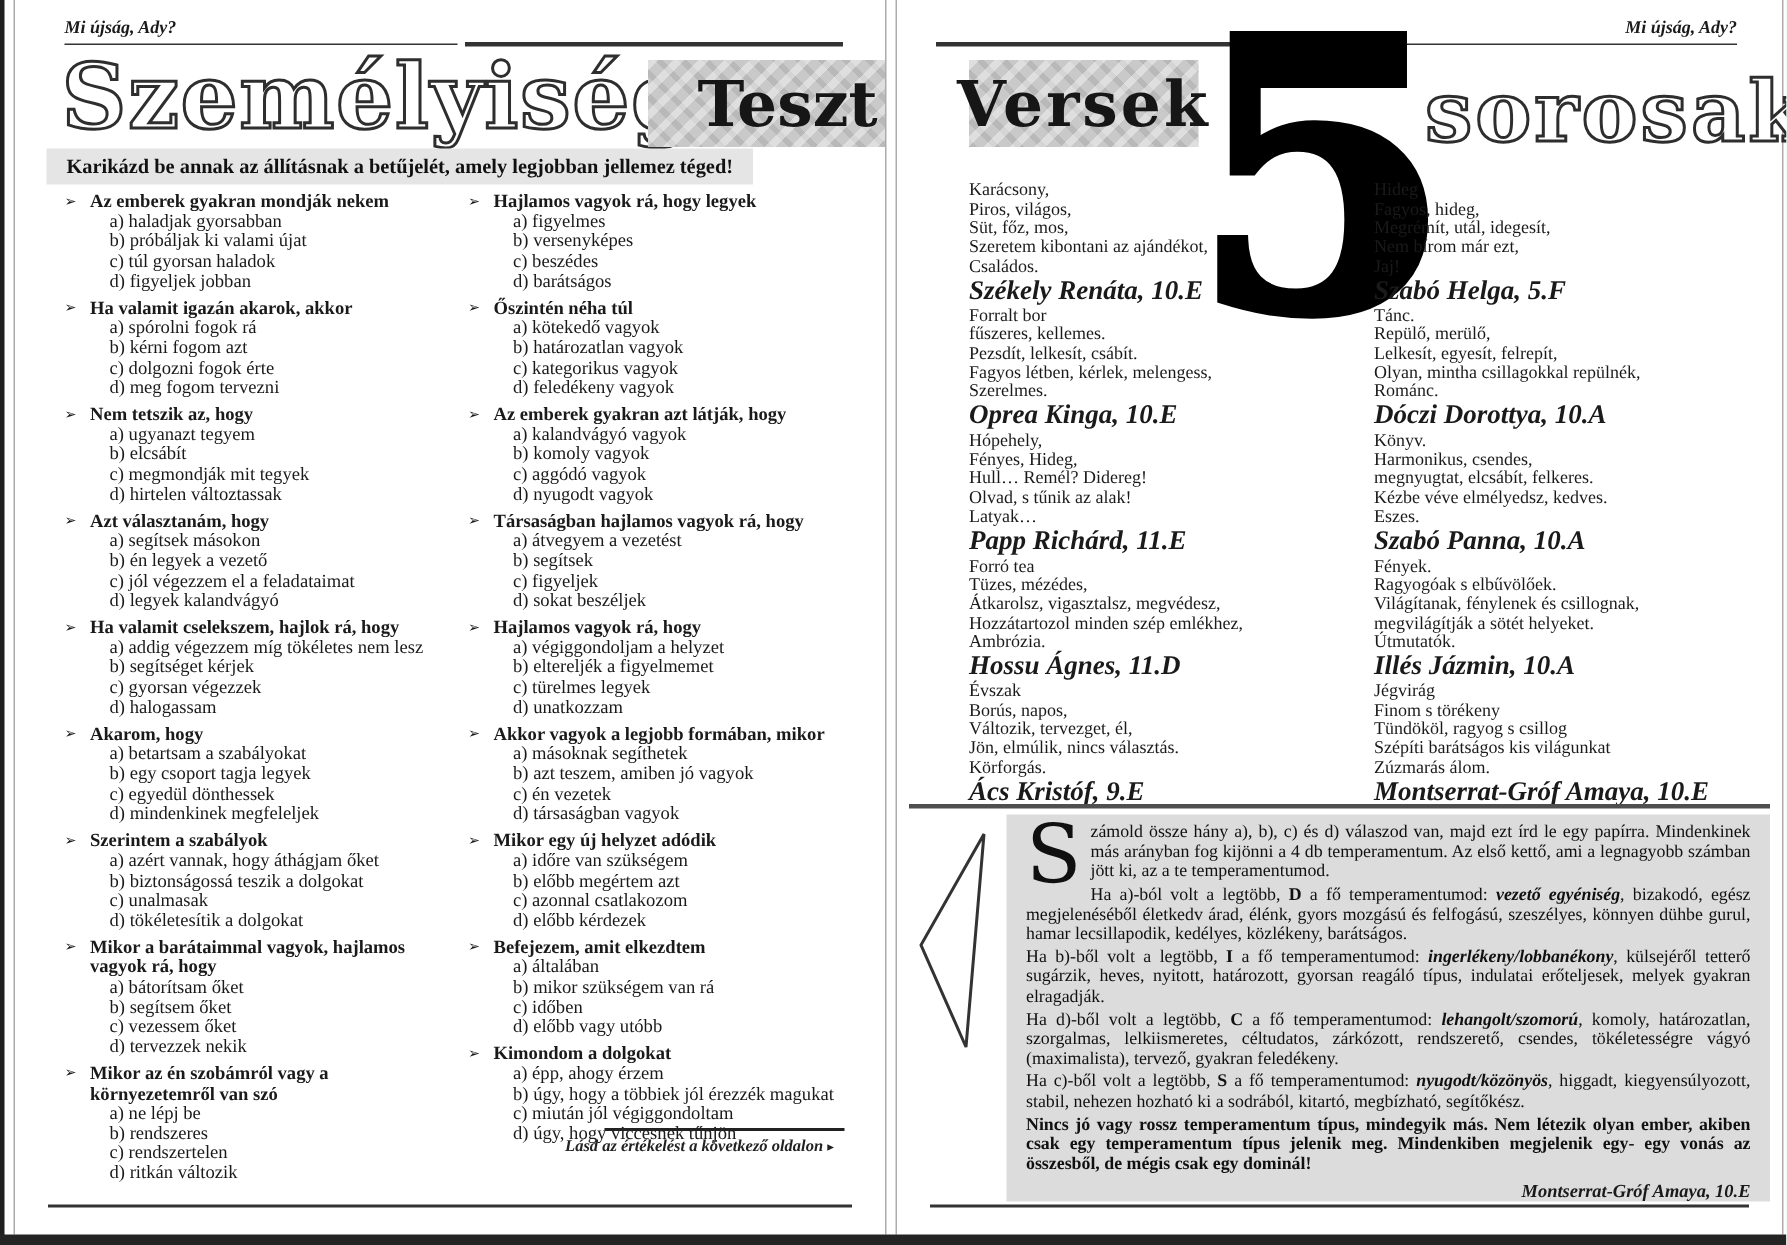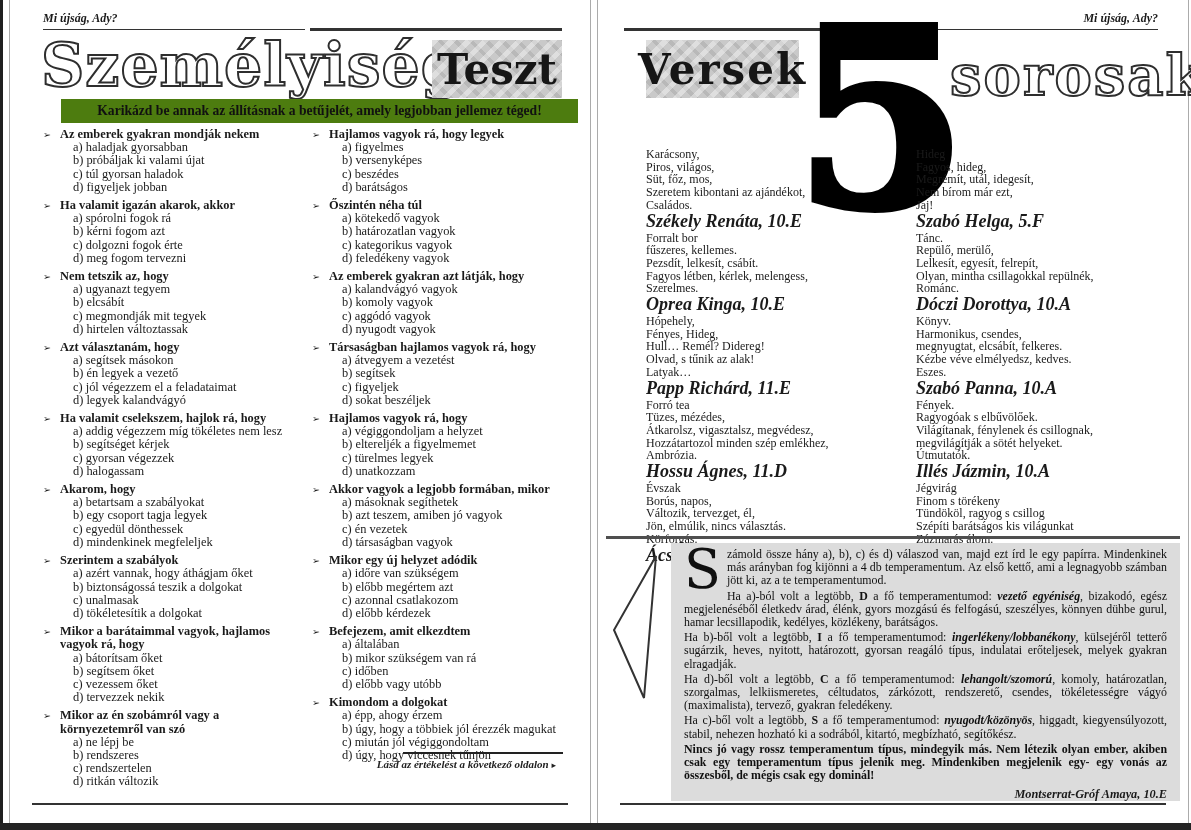--- a/index.html
+++ b/index.html
@@ -18,22 +18,22 @@
 
   
   .big-title{position:absolute;font-family:"DejaVu Serif",serif;font-weight:bold;
              color:#fff;-webkit-text-stroke:2px #2e2e2e;letter-spacing:1px;white-space:nowrap;}
   .title-szemelyiseg{left:31px;top:34px;font-size:60px;line-height:62px;}
   .paperbox{position:absolute;display:flex;align-items:center;justify-content:center;
             background:#c9c9c9;
             background-image:repeating-linear-gradient(135deg,rgba(255,255,255,.4) 0 5px,rgba(255,255,255,0) 5px 12px),
                              repeating-linear-gradient(45deg,rgba(110,110,110,.18) 0 4px,rgba(0,0,0,0) 4px 11px);
             font-family:"DejaVu Serif",serif;font-weight:bold;color:#161616;}
-  .teszt-box{left:422px;top:40px;width:130px;height:58px;font-size:42px;}
-  .instruction{position:absolute;left:51px;top:99px;width:517px;height:24px;background:#4d7c0f;
+  .teszt-box{left:422px;top:40px;width:130px;height:58px;font-size:42px;padding-left:28px;}
+  .instruction{position:absolute;left:21px;top:99px;width:471px;height:24px;background:#e5e5e5;
                display:flex;align-items:center;justify-content:center;font-weight:bold;font-size:13.6px;color:#111;}
 
   
   .qcols{position:absolute;left:33px;top:128px;width:520px;display:flex;gap:18px;}
   .qcol{flex:1;min-width:0;}
   .question{margin-bottom:5px;}
   .q-head{display:flex;font-size:12.4px;line-height:13.2px;}
   .q-bullet{width:17px;flex:none;font-family:"DejaVu Sans",sans-serif;font-size:9.5px;line-height:13.2px;}
   .q-title{font-weight:bold;flex:1;}
   .q-opt{padding-left:30px;font-size:12.4px;line-height:13.2px;}
@@ -48,21 +48,21 @@
   .pn-right{right:30px;}
 
   
   .versek-box{left:48px;top:40px;width:153px;height:58px;font-size:42px;letter-spacing:2px;}
   .five{position:absolute;left:196px;top:16px;width:150px;font-family:"DejaVu Serif",serif;font-weight:bold;
         font-size:250px;line-height:205px;color:#000;-webkit-text-stroke:6px #000;}
   .sorosak{left:352px;top:46px;font-size:56px;line-height:58px;letter-spacing:2px;}
 
   
   .poem-cols{position:absolute;left:48px;top:120px;width:532px;display:flex;gap:12px;}
-  .pcol{min-width:0;margin-top:28px;}
+  .pcol{min-width:0;}
   .pcol1{width:258px;}
   .pcol2{width:262px;}
   .poem{margin-bottom:2px;}
   .poem-line{font-size:12px;line-height:12.7px;}
   .poem-author{text-align:left;font-weight:bold;font-style:italic;font-size:18px;line-height:15px;margin:2px 0 3px;}
 
   
   .eval-rule{left:8px;right:8px;top:536px;height:3px;background:#4f4f4f;}
   .left-arrow{position:absolute;left:14px;top:552px;}
   .eval-box{position:absolute;left:73px;top:543px;right:8px;height:258px;background:#dcdcdc;

